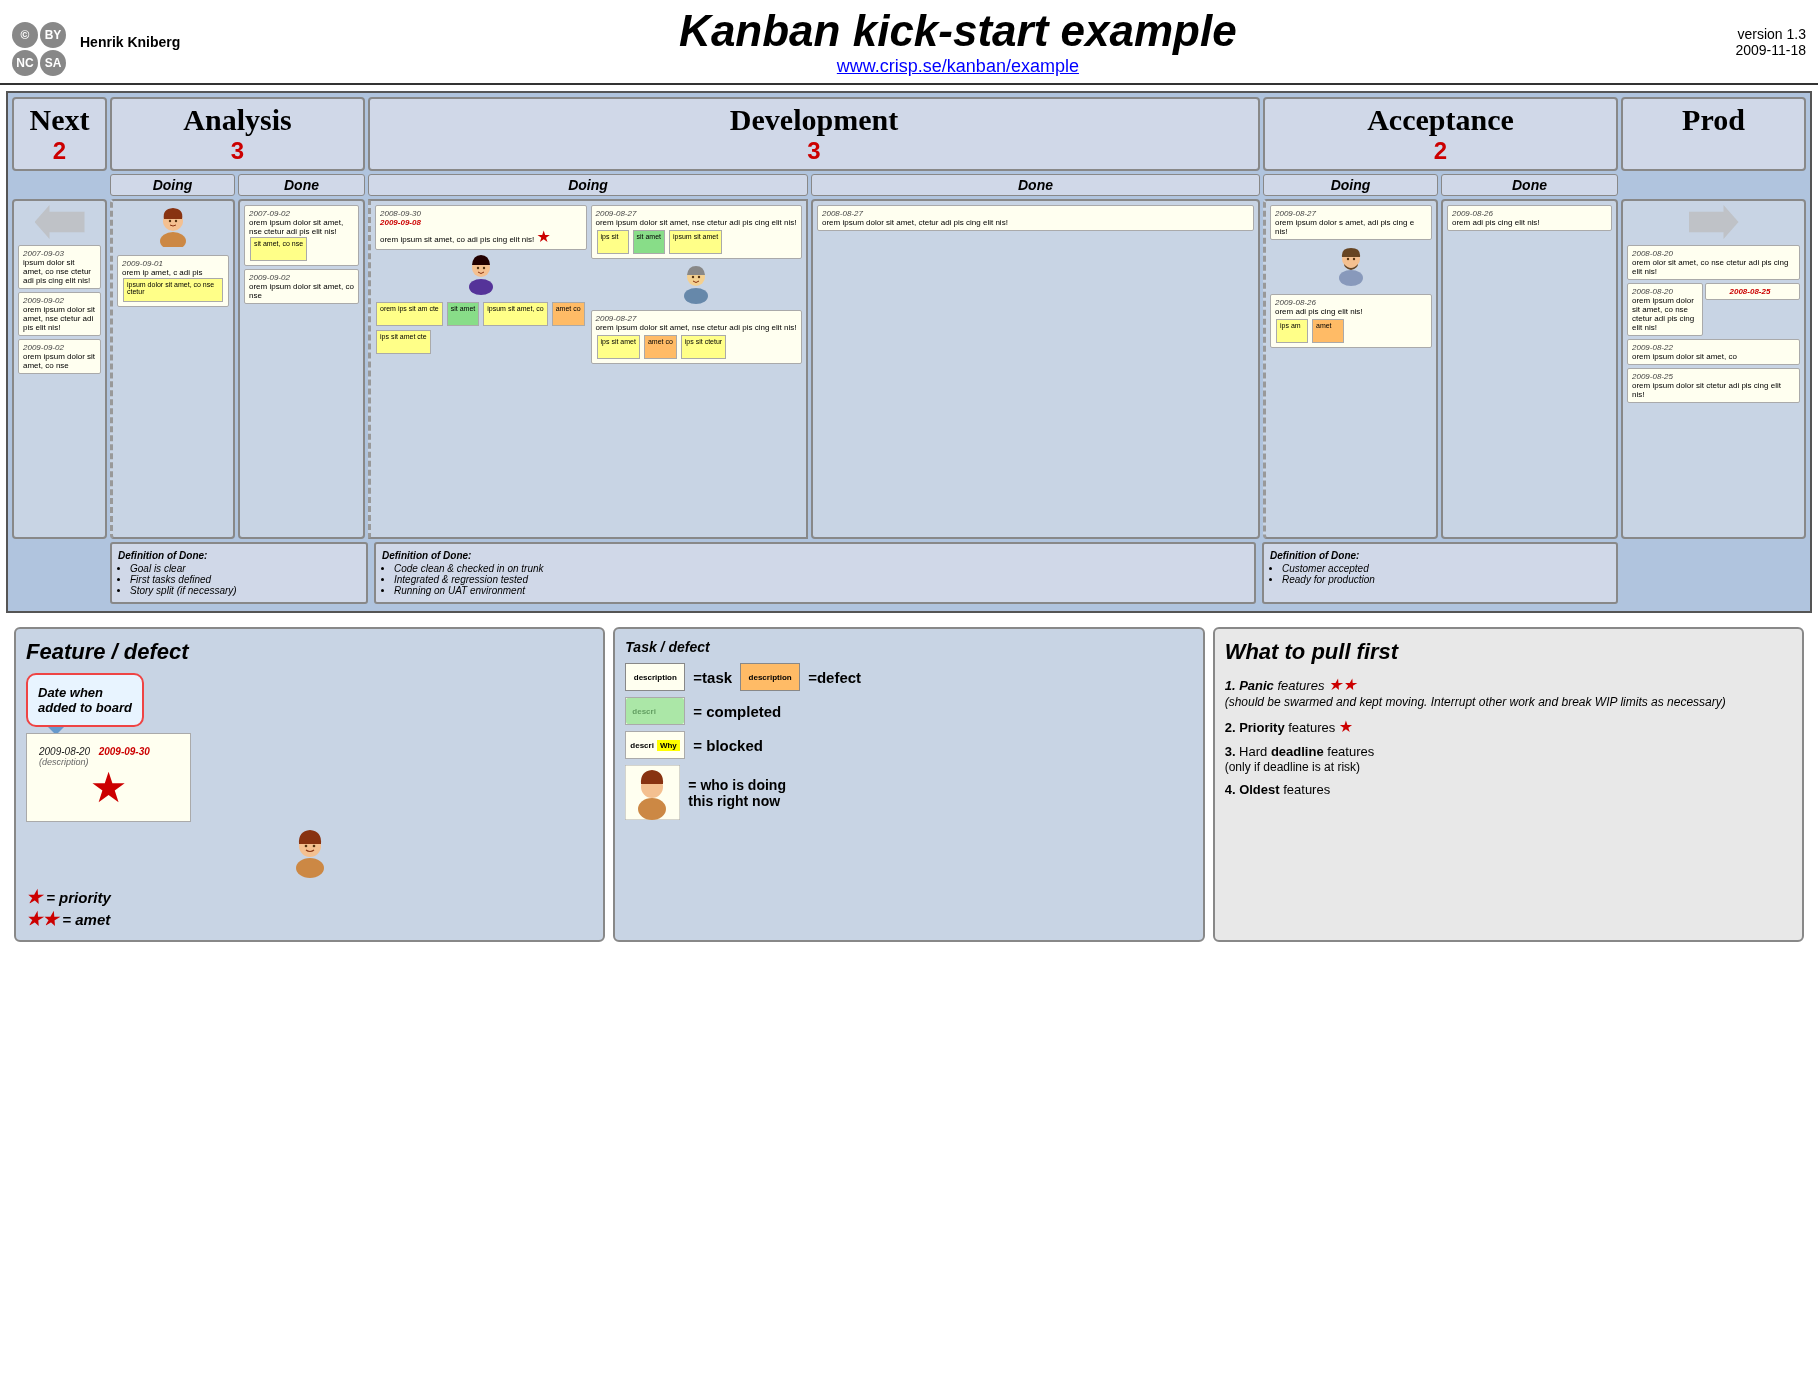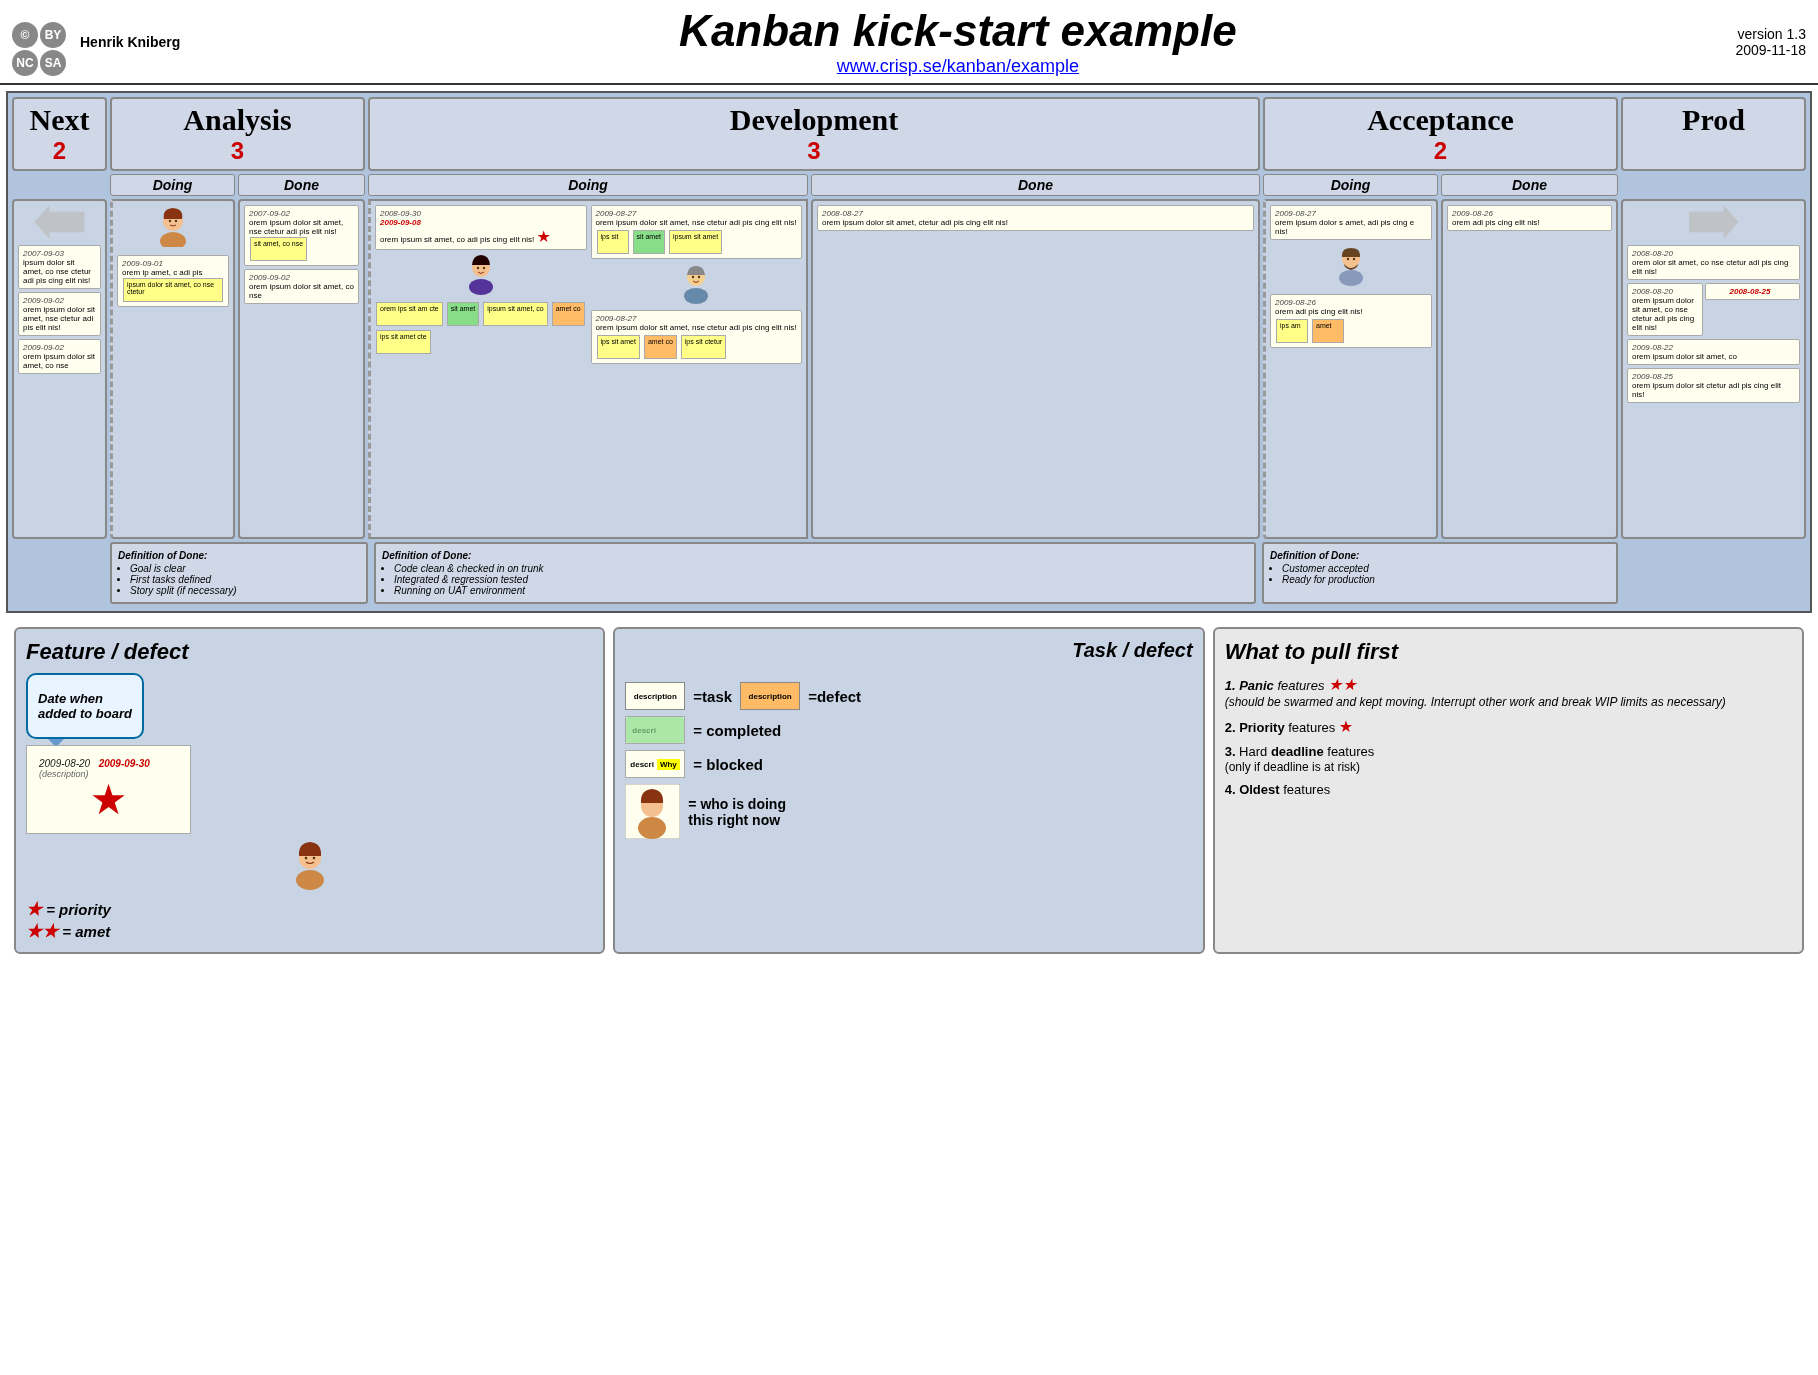--- a/index.html
+++ b/index.html
@@ -80,42 +80,41 @@
       margin: 6px;
     }
     .feature-title {
       font-size: 22px;
       font-weight: 900;
       font-style: italic;
       margin-bottom: 8px;
     }
     .speech-bubble {
       background: #e8f4ff;
-      border: 2px solid #0369a1;
+      border: 2px solid #ef4444;
       border-radius: 10px;
-      padding: 16px 10px;
+      padding: 10px 10px;
       font-size: 13px;
       font-style: italic;
       position: relative;
       display: inline-block;
     }
     .speech-bubble::after {
       content: '';
       position: absolute;
       border: 8px solid transparent;
       border-top-color: #6699cc;
       bottom: -18px;
       left: 20px;
     }
     .task-title {
-      font-size: 20px;
+      font-size: 14px;
       font-weight: 900;
       font-style: italic;
-      margin-bottom: 20px;
-      text-align: right;
+      margin-bottom: 8px;
     }
     .task-row {
       display: flex;
       align-items: center;
       gap: 8px;
       margin: 6px 0;
       font-size: 15px;
       font-weight: bold;
     }
     .task-card-small {

